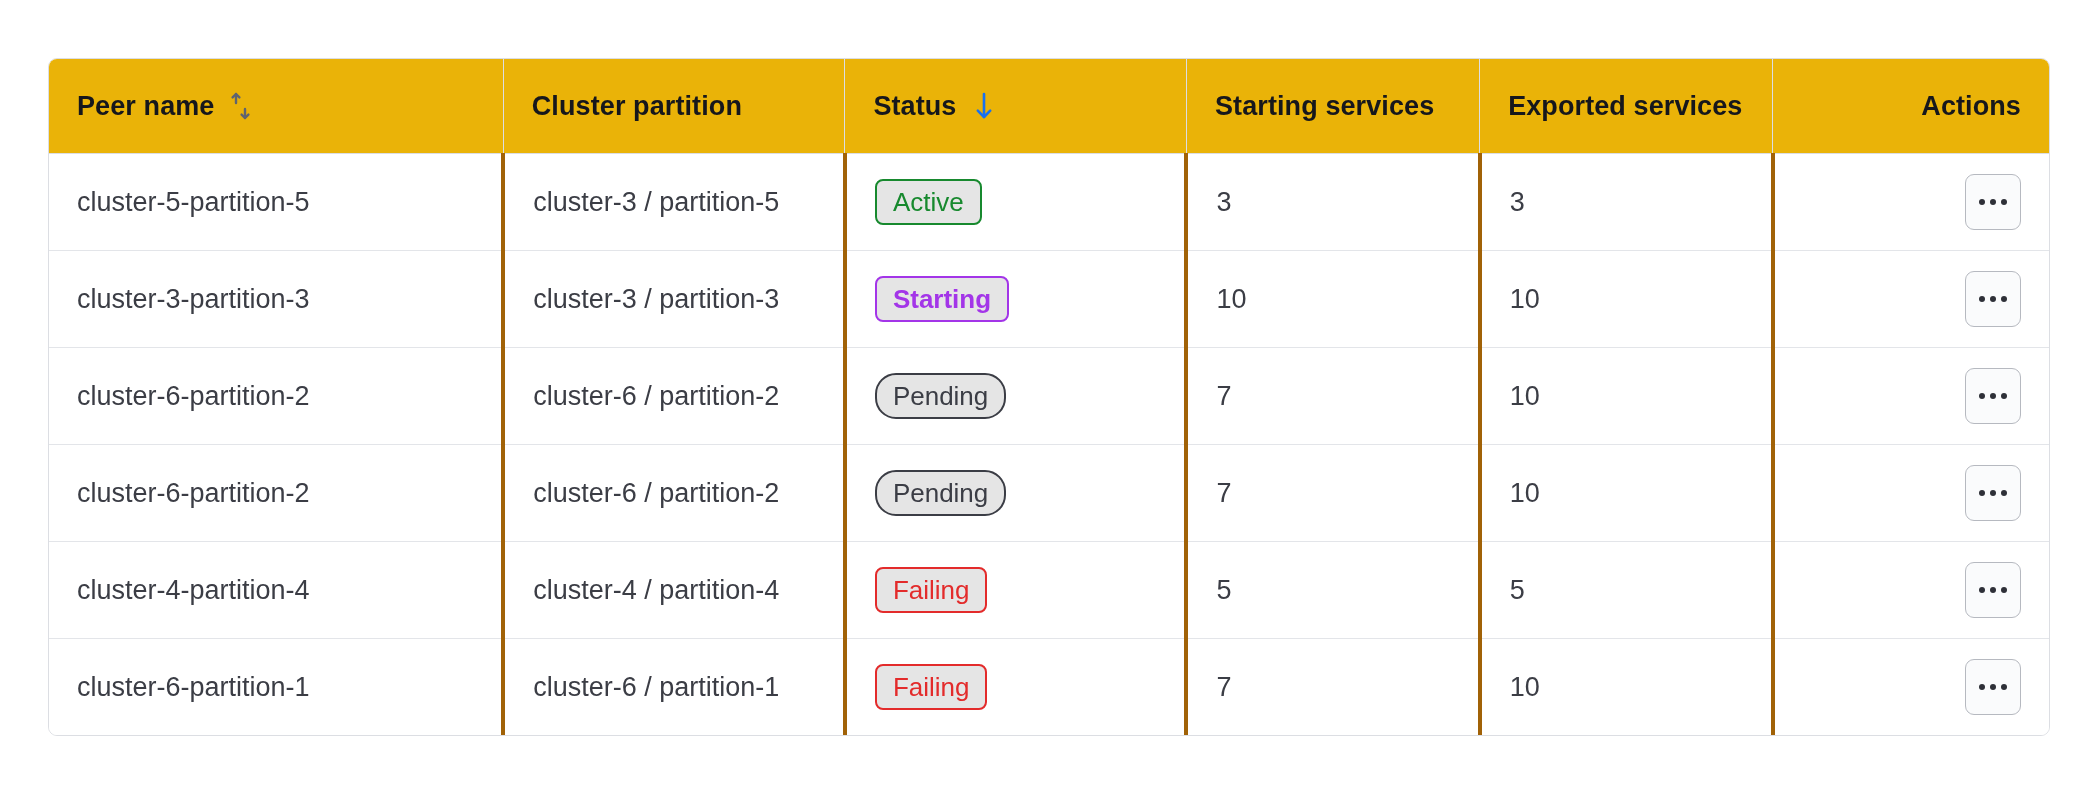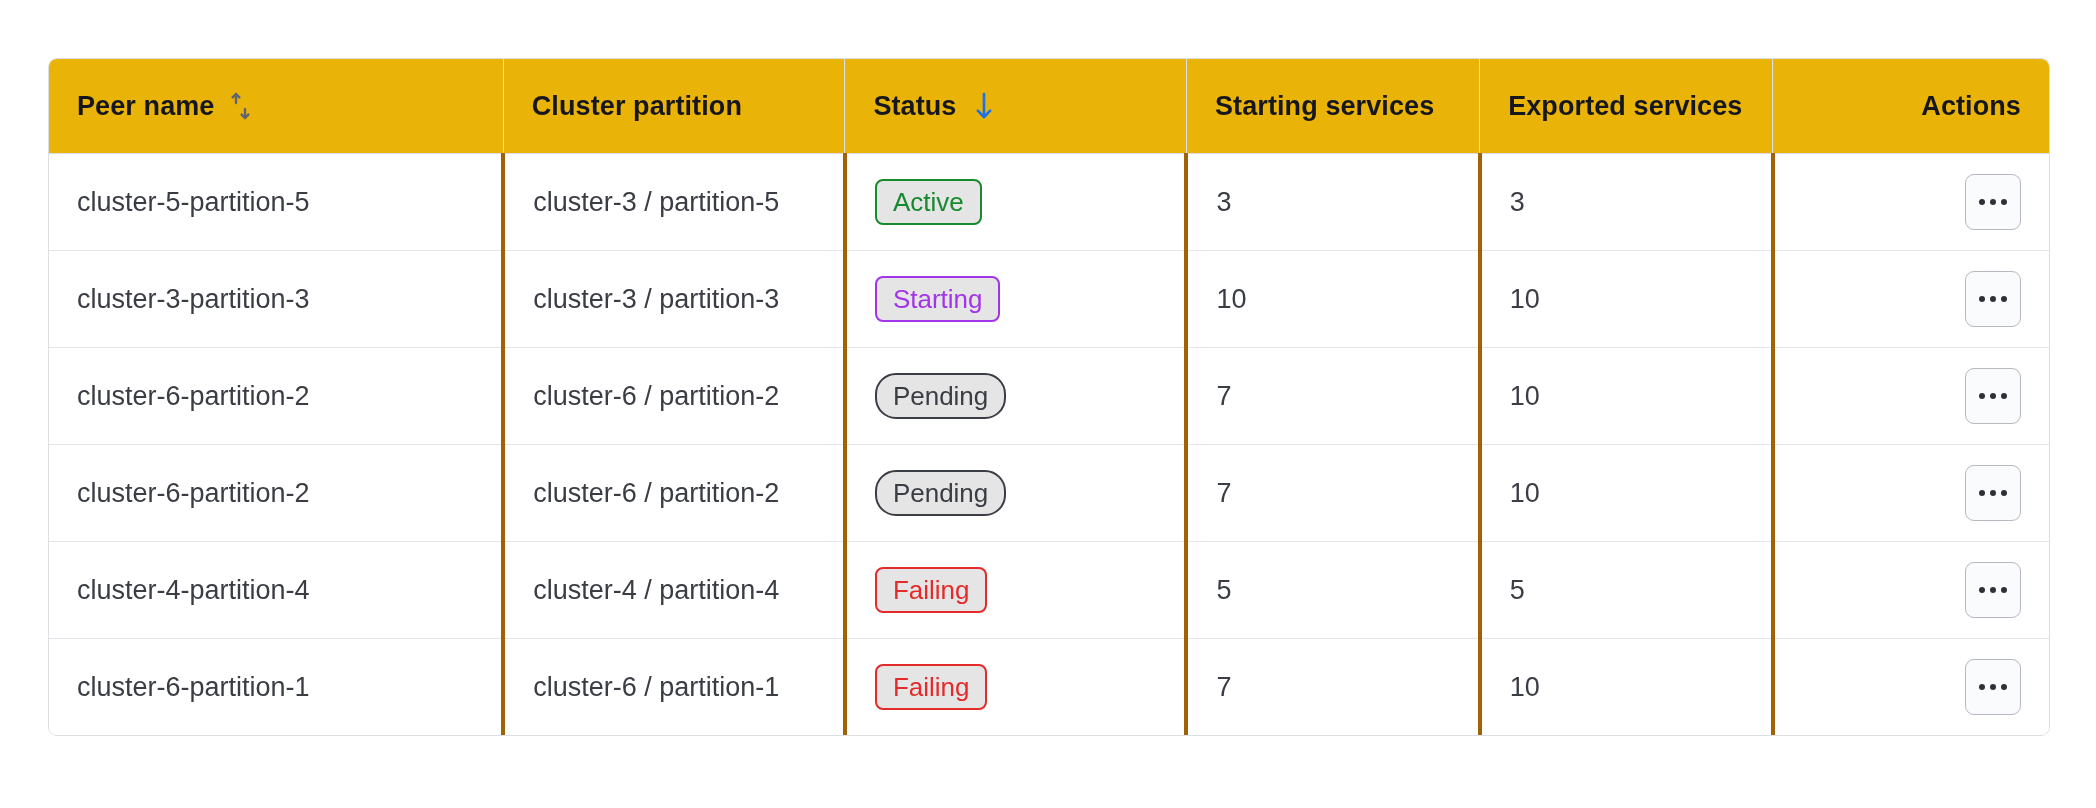--- a/index.html
+++ b/index.html
@@ -106,21 +106,21 @@
     padding: 0 16px;
     border-radius: 8px;
     border: 2px solid currentColor;
     background: #e5e5e5;
     font-size: 26px;
     font-weight: 400;
     line-height: 1;
     box-sizing: border-box;
   }
   .badge-active   { color: #17892e; }
-  .badge-starting { color: #a335e8; }
+  .badge-starting { color: #a335e8; font-weight: bold; }
   .badge-pending  { color: #3b3d45; border-radius: 21px; }
   .badge-failing  { color: #e32b2b; }
 
   
   .actions-btn {
     display: inline-flex;
     align-items: center;
     justify-content: center;
     width: 56px;
     height: 56px;

